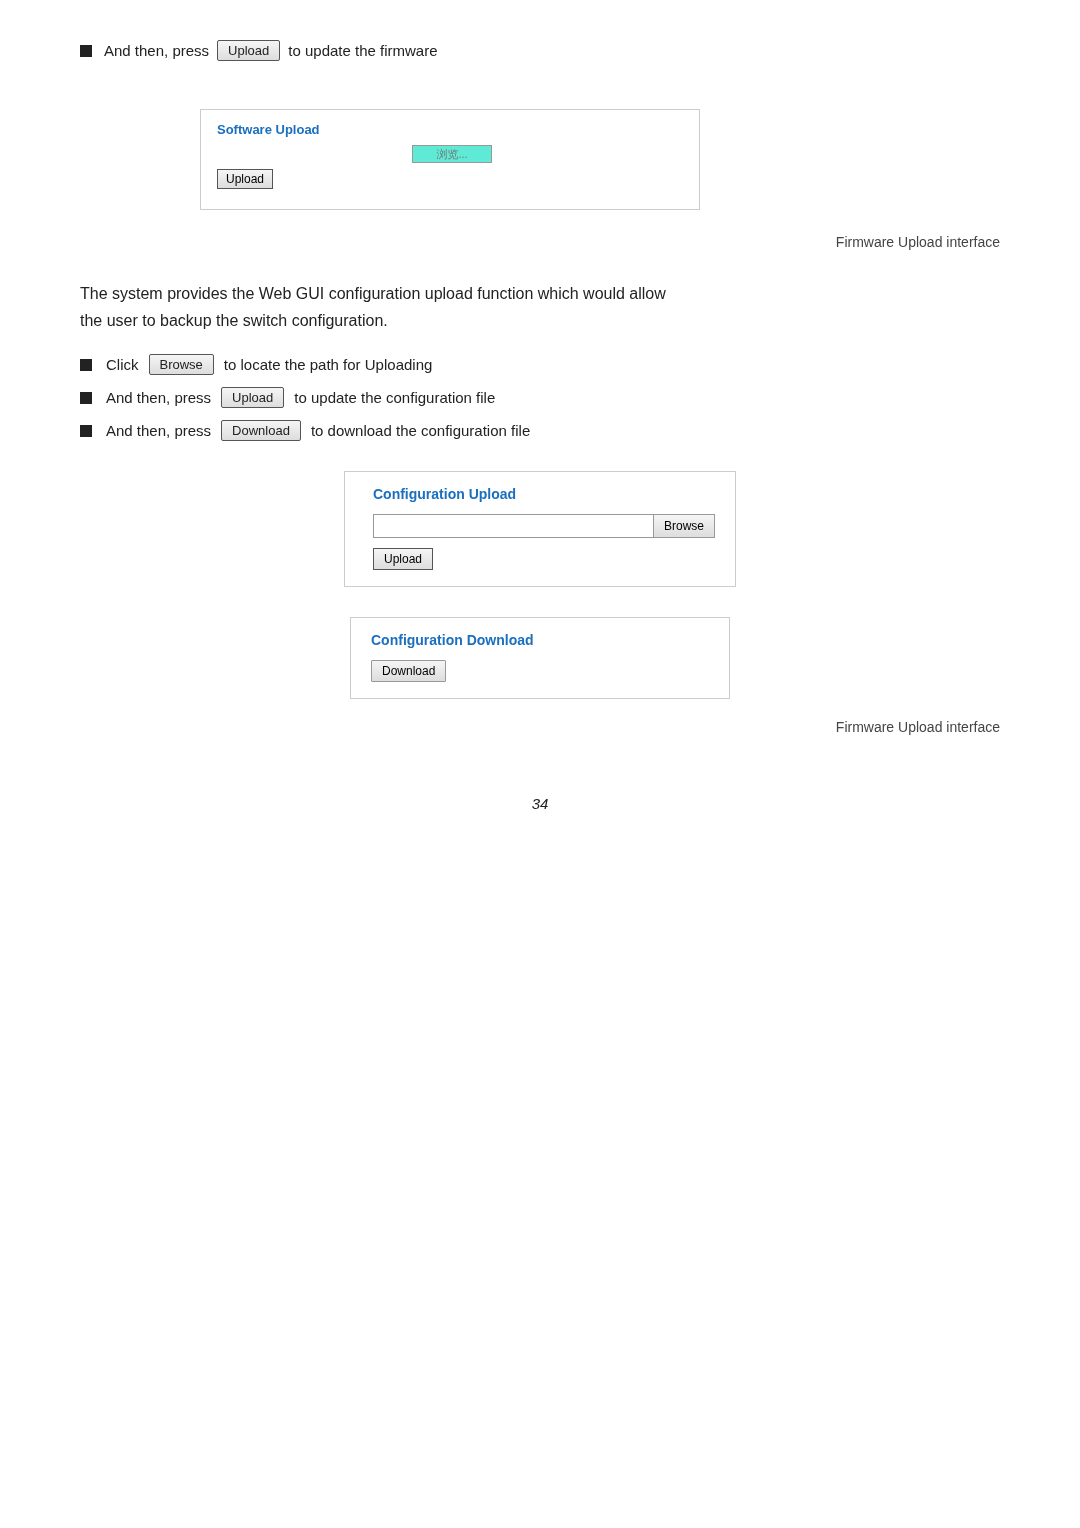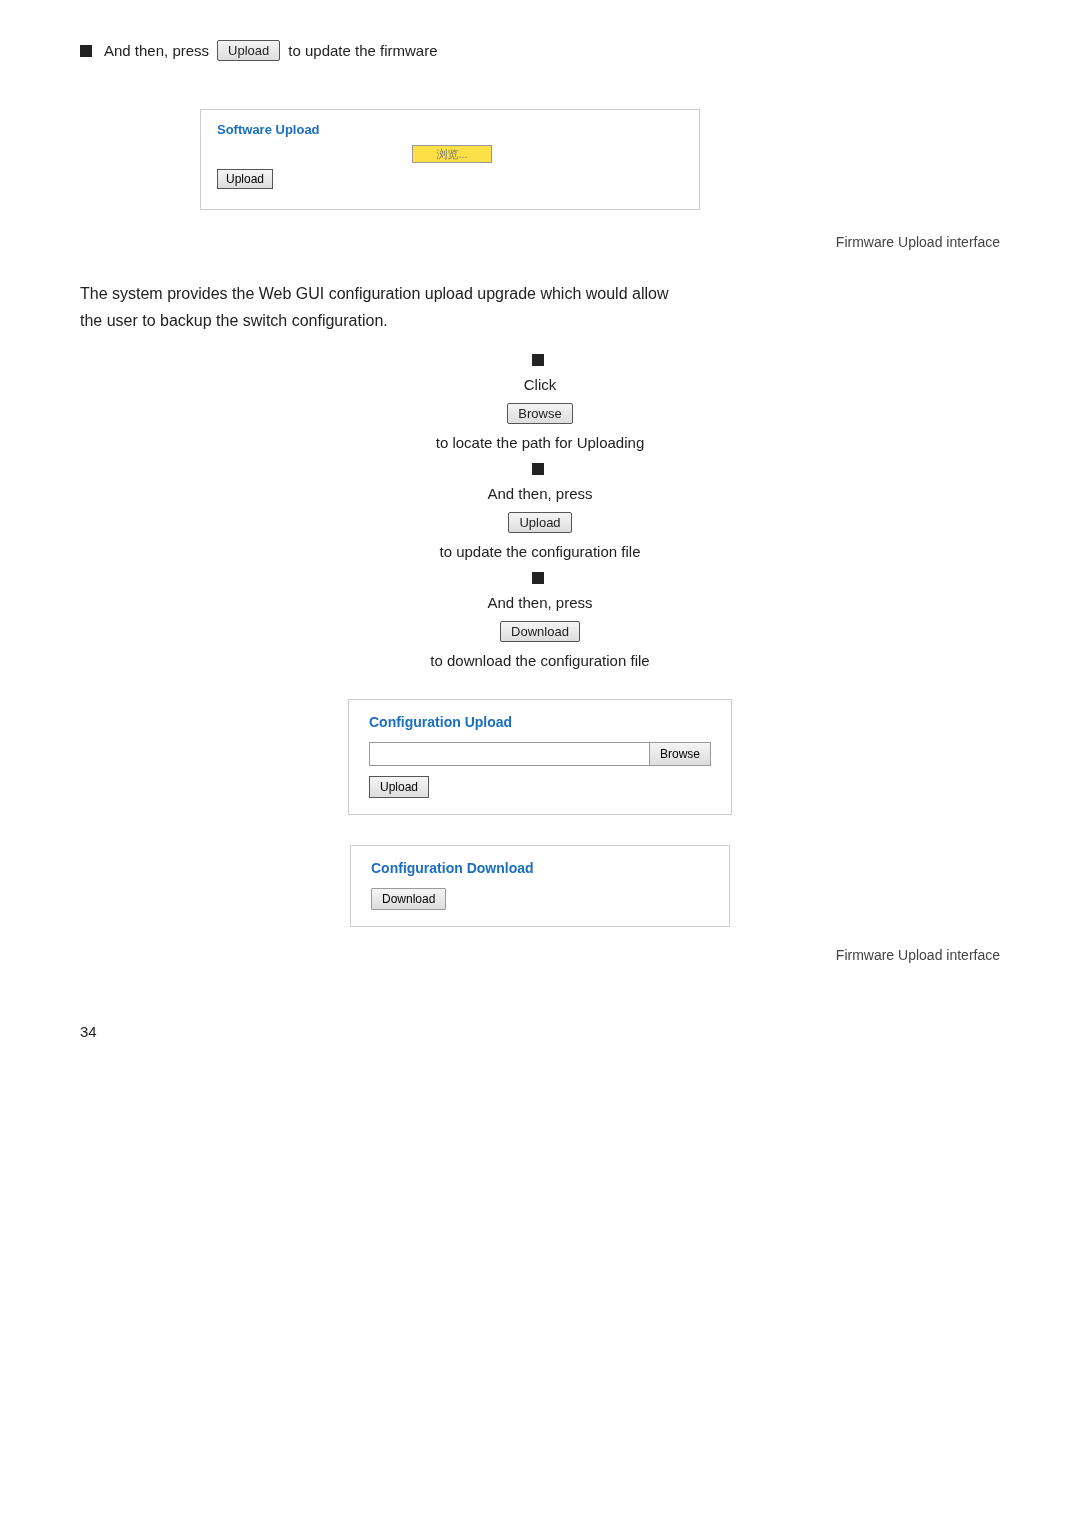--- a/index.html
+++ b/index.html
@@ -91,25 +91,24 @@
       margin-bottom: 20px;
     }
     .bullets-section {
       margin-bottom: 30px;
     }
     .bullet-row {
       display: flex;
       align-items: center;
       gap: 10px;
       margin-bottom: 12px;
-      flex-direction: column;
     }
     .config-upload-box {
       border: 1px solid #ccc;
-      padding: 14px 20px 16px 20px;
+      padding: 14px 20px 16px 28px;
       display: inline-block;
       min-width: 380px;
       margin: 0 auto;
     }
     .config-section-title {
       color: #1a6fbf;
       font-weight: bold;
       font-size: 14px;
       margin-bottom: 12px;
     }
@@ -160,23 +159,25 @@
       display: inline-block;
       border-radius: 1px;
     }
     .boxes-center {
       display: flex;
       flex-direction: column;
       align-items: center;
       margin: 10px 0 20px 0;
     }
     .page-number {
+      text-align: center;
       font-size: 15px;
       color: #222;
       margin-top: 60px;
+      font-style: italic;
     }
     .firmware-file-row {
       display: flex;
       justify-content: center;
       margin-bottom: 6px;
     }
     .firmware-file-input-small {
       border: 1px solid #999;
       padding: 2px 6px;
       font-size: 11px;
@@ -195,34 +196,34 @@
     <span>And then, press</span>
     <button class="inline-btn">Upload</button>
     <span>to update the firmware</span>
   </div>
 </div>
 
 <div style="margin-left: 60px; margin-bottom: 10px;">
   <div class="firmware-box">
     <div class="section-title">Software Upload</div>
     <div class="firmware-file-row">
-      <input class="firmware-file-input-small" type="text" readonly="" style="width: 80px; text-align: center; font-size: 11px; border: 1px solid rgb(153, 153, 153); padding: 2px 4px; background: #fde047; color: rgb(85, 85, 85);" placeholder="浏览...">
+      <input class="firmware-file-input-small" type="text" readonly="" style="width: 80px; text-align: center; font-size: 11px; border: 1px solid rgb(153, 153, 153); padding: 2px 4px; background: #5eead4; color: rgb(85, 85, 85);" placeholder="浏览...">
     </div>
     <div style="margin-bottom: 6px;">
       <button class="fw-upload-btn">Upload</button>
     </div>
   </div>
 </div>
 
 <div class="caption">Firmware Upload interface</div>
 
 <div>
 
   <div class="description-text">
-    <span>The system provides the Web GUI configuration upload upgrade which would allow</span><br>
+    <span>The system provides the Web GUI configuration upload function which would allow</span><br>
     <span>the user to backup the switch configuration.</span>
   </div>
 
   <div class="bullets-section">
 
     <div class="bullet-row">
       <span class="bullet-square"></span>
       <span>Click</span>
       <button class="inline-btn">Browse</button>
       <span>to locate the path for Uploading</span>

